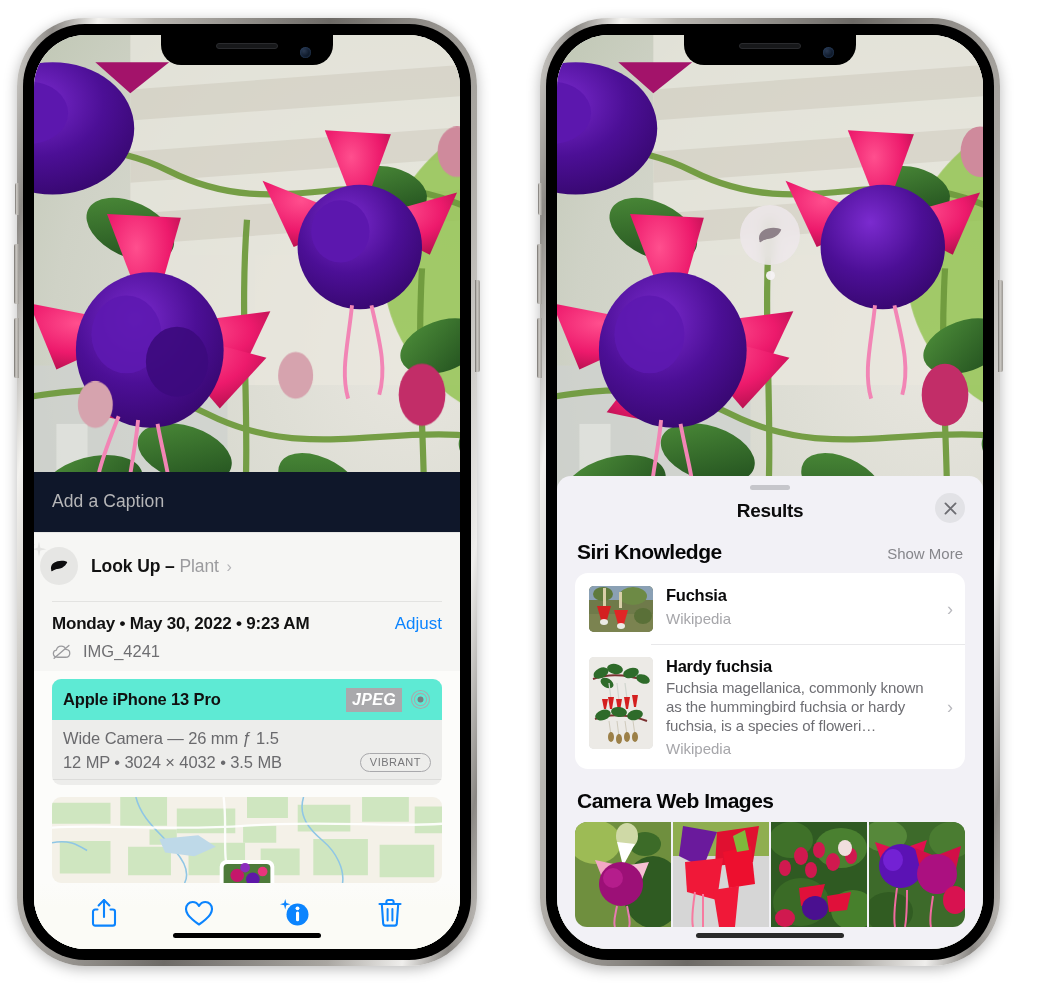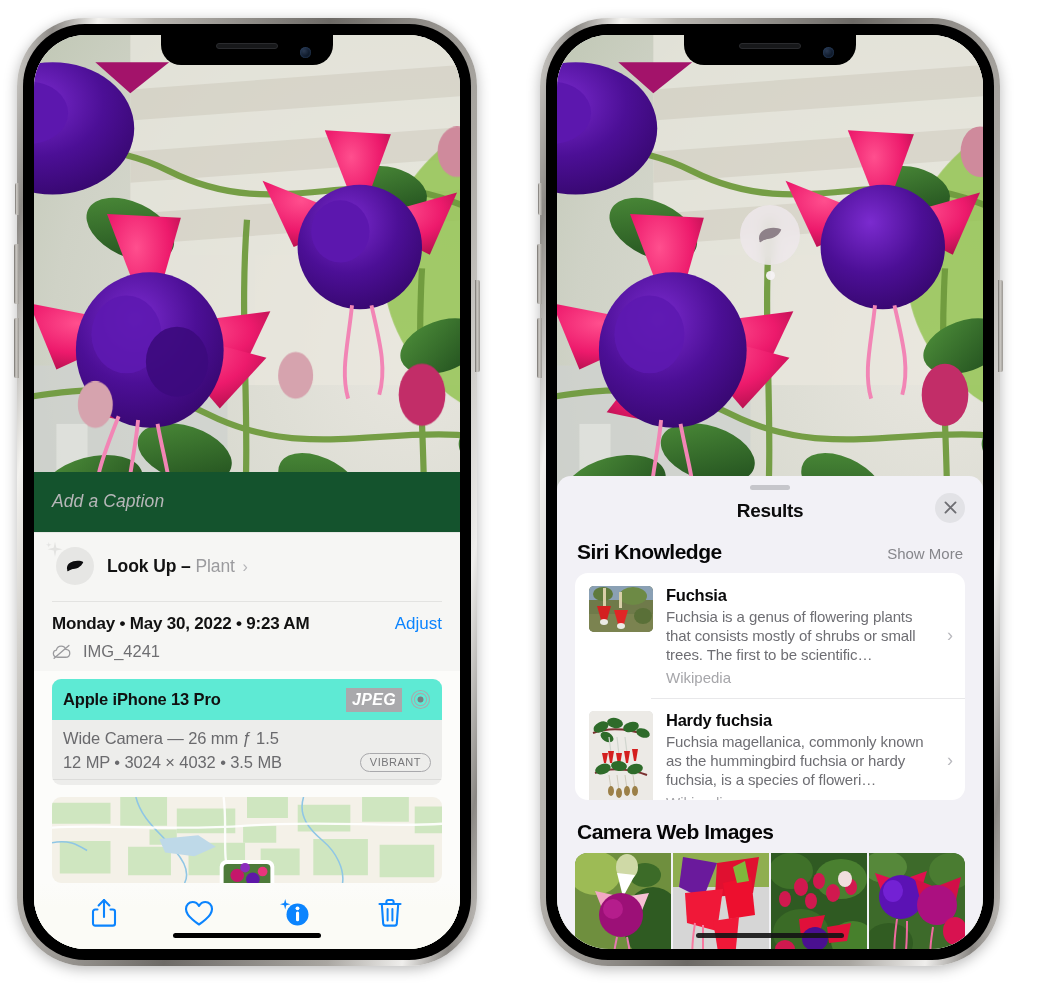--- a/index.html
+++ b/index.html
@@ -74,29 +74,28 @@
   .photo svg { width: 100%; height: 100%; display: block; }
 
   
   .info-sheet {
     position: absolute; left: 0; right: 0; bottom: 0; top: 437px;
     background: #fcfcfa; z-index: 20;
     display: flex; flex-direction: column;
   }
   .caption-row {
     padding: 19px 18px 20px 18px;
-    background: #14532d;
+    background: #0f172a;
     border-bottom: 1px solid #e7e7e5;
-    font-style: italic;
   }
   .caption-ph { font-size: 17.5px; color: #b6b6b8; letter-spacing: .1px; }
 
   .lookup-row {
     display: flex; align-items: center; gap: 13px;
-    padding: 14px 18px 16px 22px;
+    padding: 14px 18px 16px 6px;
     background: #f6f6f4;
     position: relative;
   }
   .leaf-circle {
     position: relative; width: 38px; height: 38px; border-radius: 50%;
     background: #e6e6e4; display: flex; align-items: center; justify-content: center;
     flex: 0 0 auto;
   }
   .sparkle { position: absolute; left: -11px; top: -7px; width: 20px; height: 20px; }
   .lookup-text { font-size: 17.5px; font-weight: 700; color: #121212; letter-spacing: -.1px; }
@@ -721,21 +720,20 @@
                   <rect x="30" y="6" width="3" height="16" fill="#d8cfa8"></rect>
                   <path d="M8 20 L22 20 L18 34 L12 34 Z" fill="#d42020"></path>
                   <path d="M25 24 L39 24 L35 38 L29 38 Z" fill="#e02626"></path>
                   <ellipse cx="15" cy="36" rx="4" ry="3" fill="#ffffff" opacity=".85"></ellipse>
                   <ellipse cx="32" cy="40" rx="4" ry="3" fill="#ffffff" opacity=".85"></ellipse>
                   <ellipse cx="54" cy="30" rx="9" ry="8" fill="#5a7038"></ellipse>
                 </svg>
               </div>
               <div class="know-body">
                 <div class="know-title">Fuchsia</div>
-                <div class="know-desc">Fuchsia is a genus of flowering plants that consists mostly of shrubs or small trees. The first to be scientific…</div>
                 <div class="know-src">Wikipedia</div>
               </div>
               <div class="know-chev">›</div>
             </div>
 
             <div class="know-row">
               <div class="thumb tall">
                 <svg viewBox="0 0 64 92" preserveAspectRatio="none" aria-hidden="true">
                   <rect width="64" height="92" fill="#eceae6"></rect>
                   <path d="M4 22 C20 16 40 18 58 24" stroke="#7a3030" stroke-width="2" fill="none"></path>

